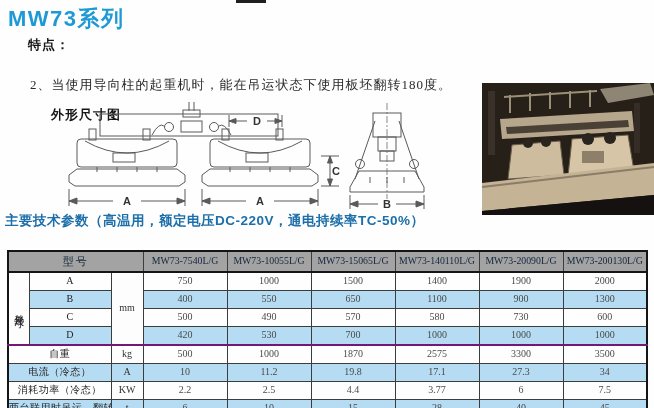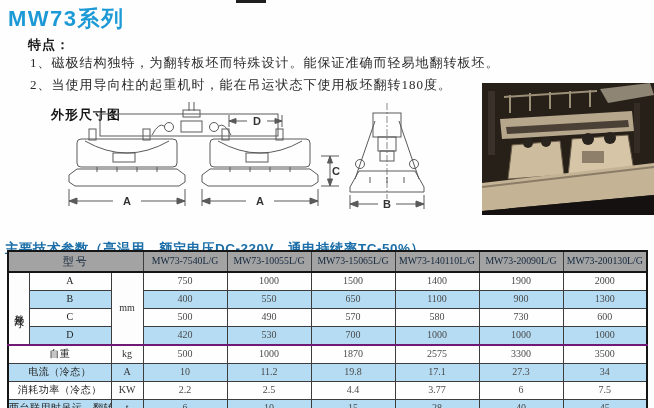--- a/index.html
+++ b/index.html
@@ -9,21 +9,21 @@
   .scan-artifact{position:absolute;left:236px;top:0;width:30px;height:3px;background:#1f1f1f;}
 
   .title{position:absolute;left:8px;top:4px;font-size:22px;font-weight:bold;color:#1d9ad6;
          letter-spacing:1.5px;font-family:"Liberation Sans",sans-serif;}
   .features-heading{position:absolute;left:8px;top:36px;font-size:13px;font-weight:bold;color:#161616;letter-spacing:1px;margin-left:20px;}
   .feature-line{position:absolute;left:30px;font-size:13px;color:#2a2a2a;letter-spacing:1px;
                 font-family:"Liberation Serif","DejaVu Serif",serif;}
   .feature-1{top:54px;}
   .feature-2{top:76px;}
   .diagram-label{position:absolute;left:22px;top:106px;font-size:13px;font-weight:600;color:#161616;letter-spacing:1px;margin-left:29px;}
-  .params-heading{position:absolute;left:5px;top:240px;font-size:13.5px;font-weight:bold;color:#1c6fa9;letter-spacing:0.5px;}
+  .params-heading{position:absolute;left:5px;top:212px;font-size:13.5px;font-weight:bold;color:#1c6fa9;letter-spacing:0.5px;}
 
   .outline-svg{position:absolute;left:57px;top:101px;}
   .photo-svg{position:absolute;left:482px;top:83px;}
 
   .param-table{position:absolute;left:7px;top:250px;width:640px;border-collapse:collapse;table-layout:fixed;
                font-family:"Liberation Serif","DejaVu Serif",serif;border:2px solid #151515;}
   .param-table td{border:1px solid #3c3c3c;text-align:center;vertical-align:middle;padding:0;
                   font-size:10px;color:#4a4a4a;height:17px;line-height:1.05;overflow:hidden;white-space:nowrap;}
   tr.header-row td{background:#a3a3a3;color:#12263c;height:19px;font-size:9.8px;border-bottom:2px solid #151515;}
   tr.header-row td.model-head{font-size:11px;color:#0e2236;letter-spacing:2px;}
@@ -39,21 +39,20 @@
 </style>
 </head>
 <body>
 
 <div class="page">
 
   <div class="scan-artifact"></div>
 
   <div class="title">MW73系列</div>
   <div class="features-heading">特点：</div>
-  <div class="feature-line feature-1">1、磁极结构独特，为翻转板坯而特殊设计。能保证准确而轻易地翻转板坯。</div>
   <div class="feature-line feature-2">2、当使用导向柱的起重机时，能在吊运状态下使用板坯翻转180度。</div>
   <div class="diagram-label">外形尺寸图</div>
 
   <svg class="outline-svg" width="420" height="120" viewBox="0 0 420 120">
     <g stroke="#5a5a5a" stroke-width="1" fill="none">
 
       <line x1="132" y1="1" x2="132" y2="10"></line>
         <line x1="137" y1="1" x2="137" y2="10"></line>
       <rect x="126" y="9" width="17" height="7"></rect>
 

